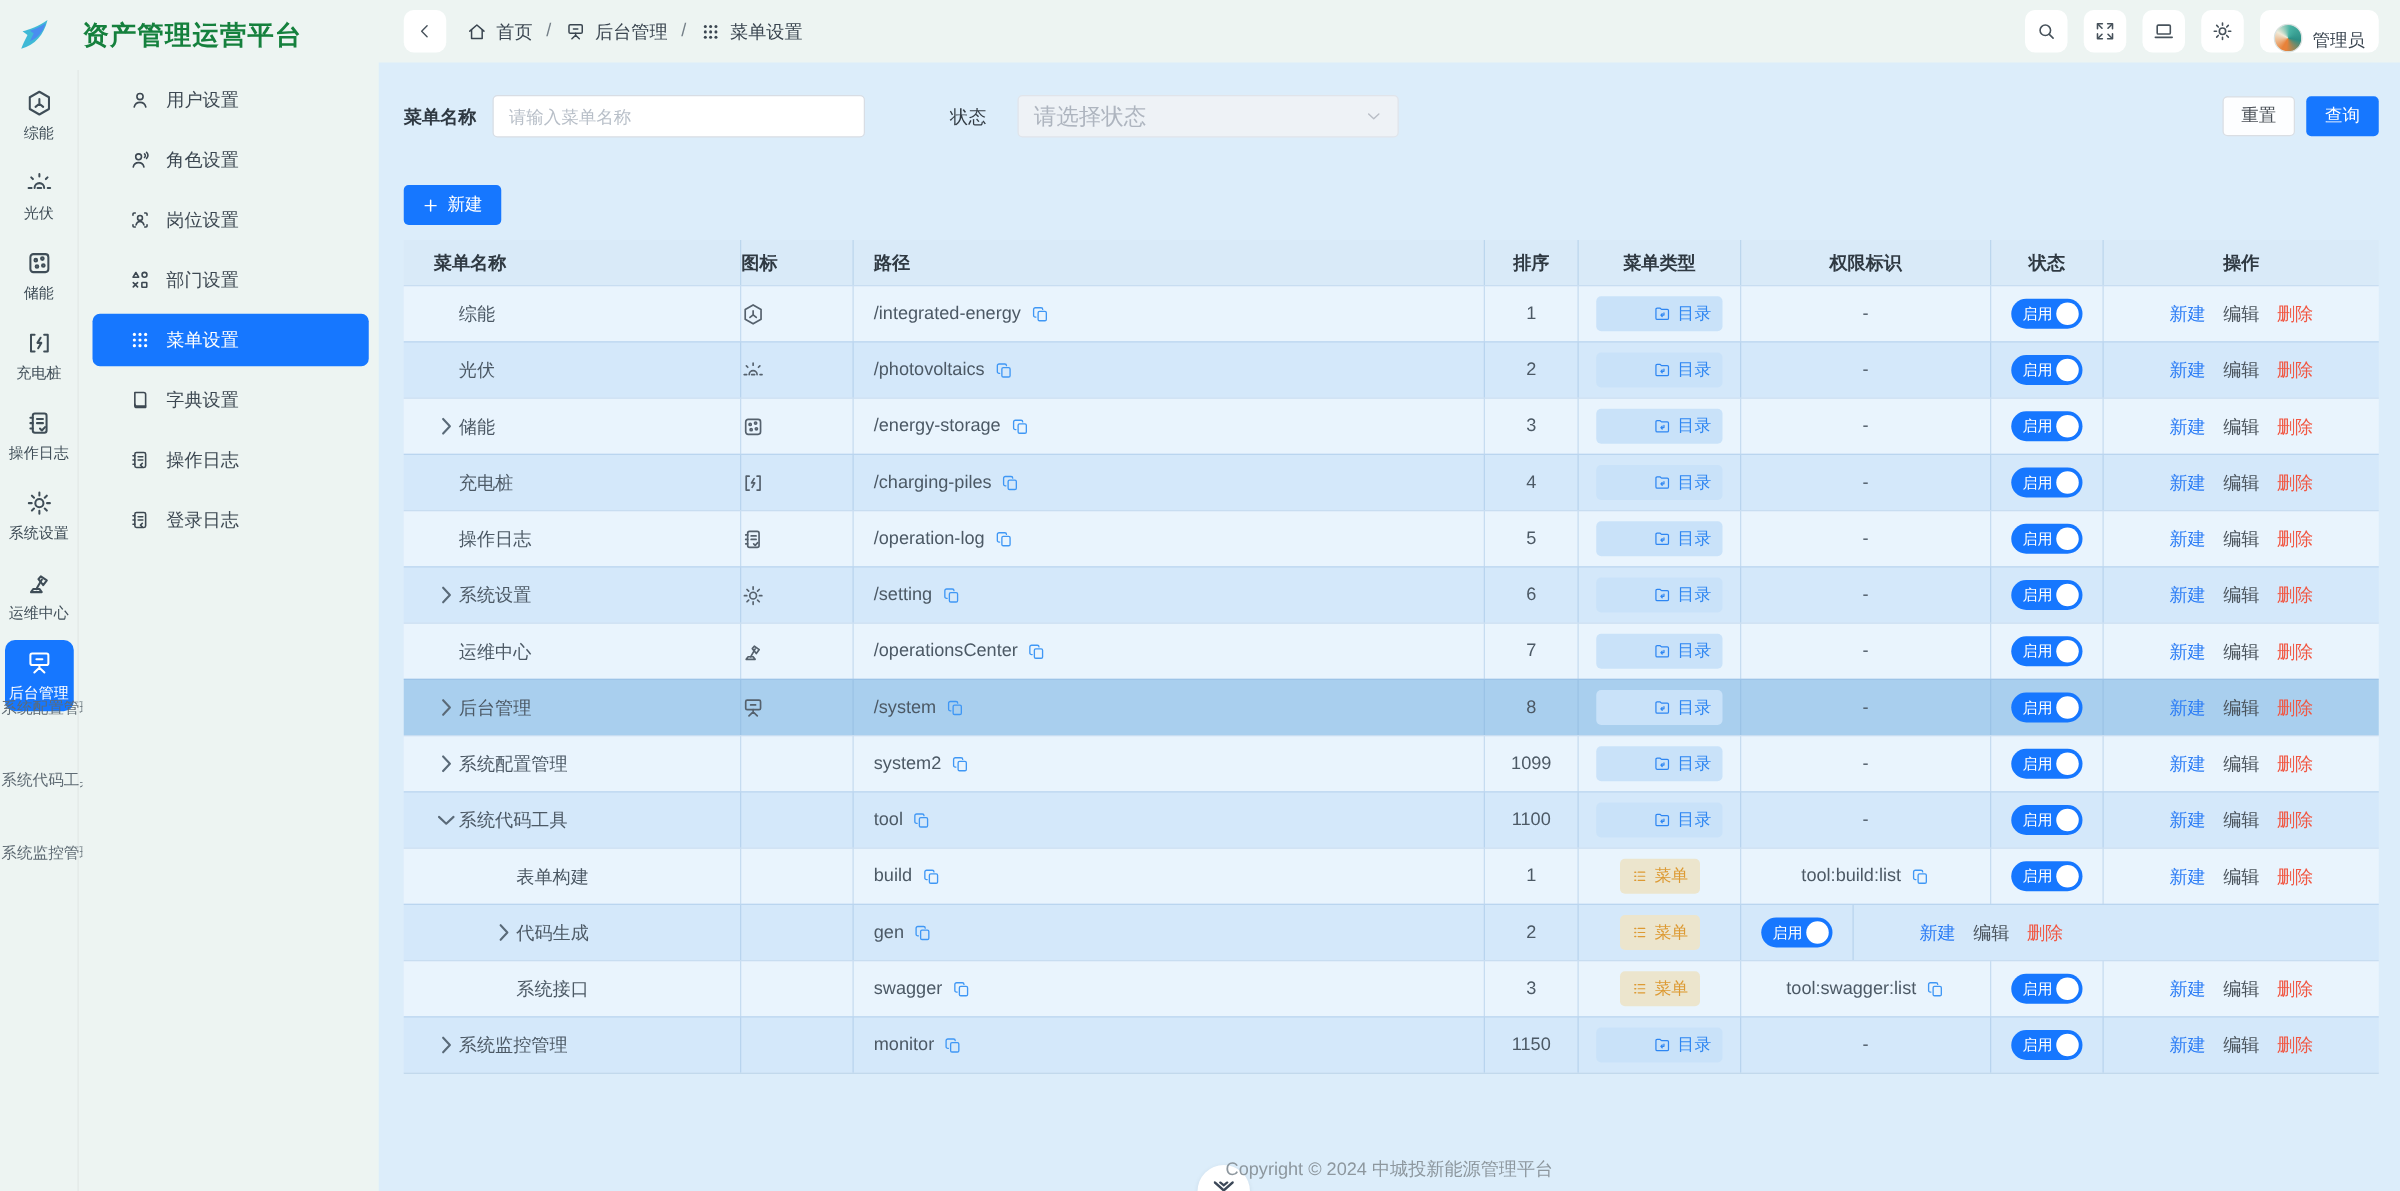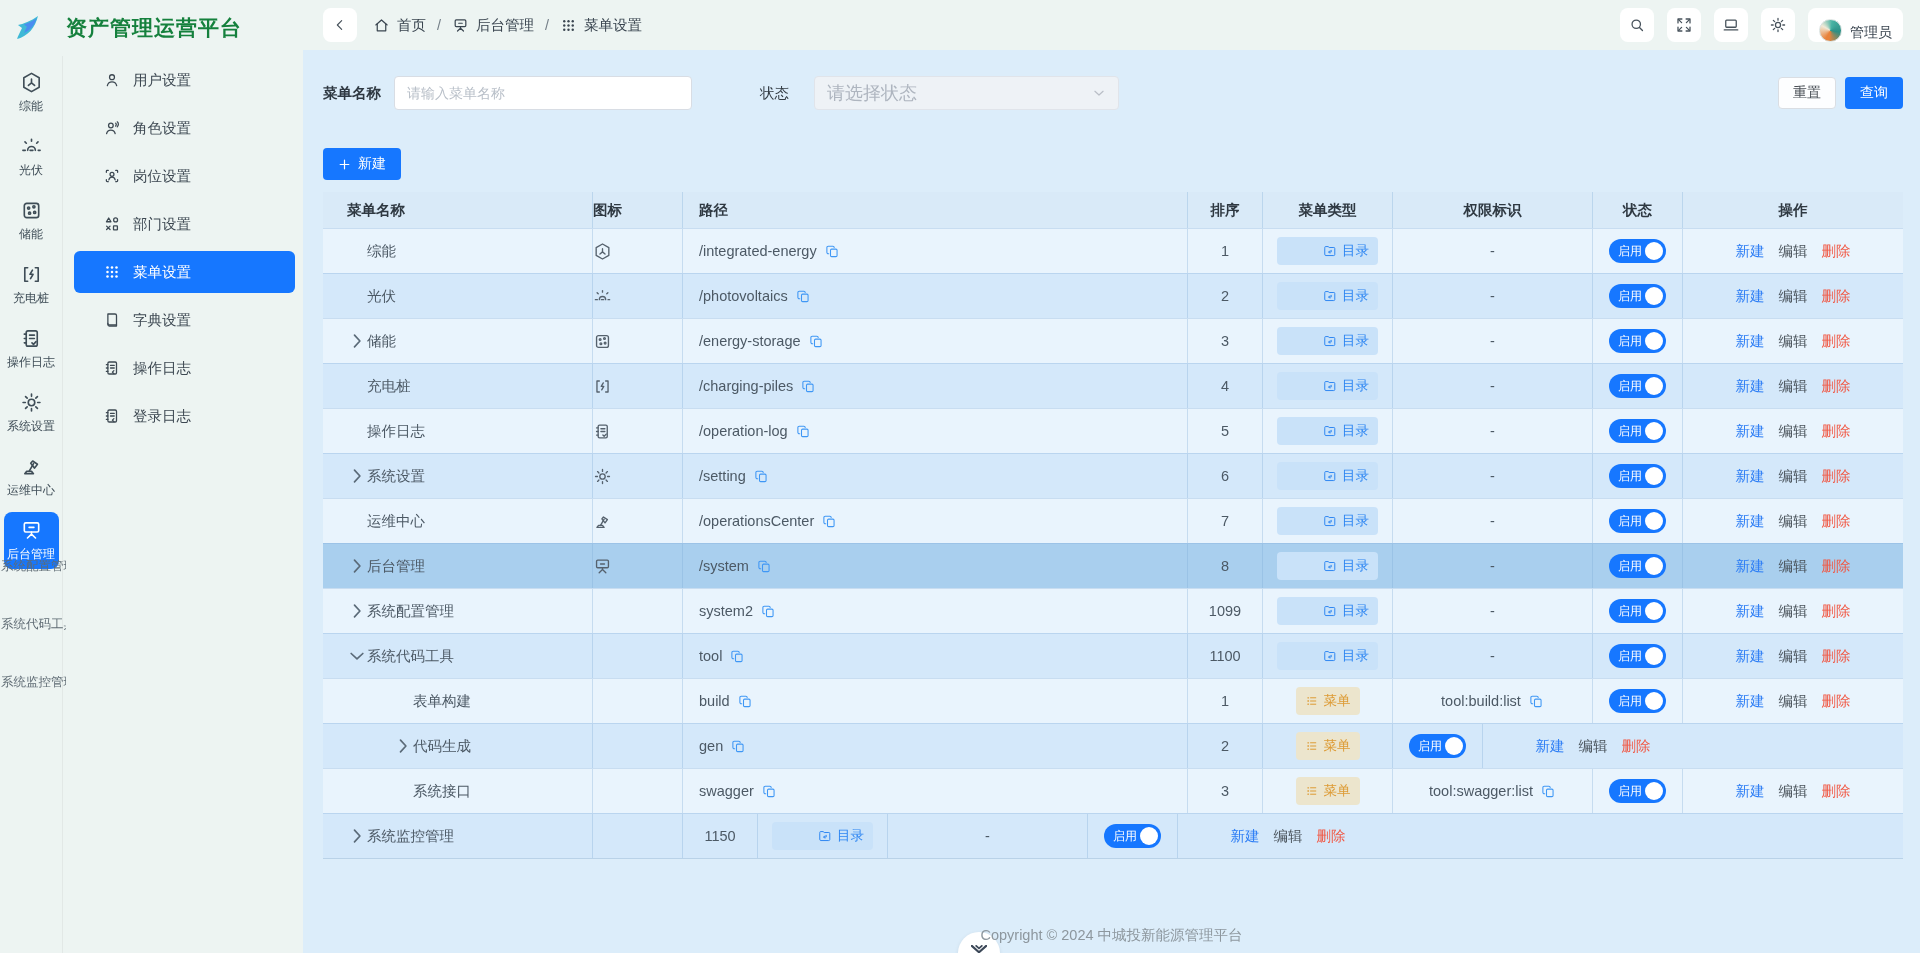--- a/index.html
+++ b/index.html
@@ -993,20 +993,27 @@
           <div class="tr row even">
             <div class="td c-name">
               <span class="arrow">
                 <svg viewBox="0 0 24 24" fill="none" stroke="currentColor" stroke-width="1.7" stroke-linecap="round" stroke-linejoin="round" style="width:100%;height:100%">
                   <path d="M9 5l6.5 7L9 19" stroke-width="2"></path>
                 </svg>
               </span>
               <span class="name-txt">系统监控管理</span>
             </div>
             <div class="td c-icon"></div>
+            <div class="td c-path">
+              <span class="path-txt">monitor</span>
+              <span class="copy"><svg viewBox="0 0 24 24" fill="none" stroke="currentColor" stroke-width="1.7" stroke-linecap="round" stroke-linejoin="round" style="width:100%;height:100%">
+                  <rect x="8.8" y="8.2" width="10.5" height="12" rx="1.8"></rect>
+                  <path d="M6 15.5H5.2A2.2 2.2 0 0 1 3 13.3V5.7a2.2 2.2 0 0 1 2.2-2.2h7.3a2.2 2.2 0 0 1 2.2 2.2"></path>
+                </svg></span>
+            </div>
             <div class="td c-sort">
               <span class="sort-txt">1150</span>
             </div>
             <div class="td c-type">
               <span class="badge dir">
                 <span class="bic"><svg viewBox="0 0 24 24" fill="none" stroke="currentColor" stroke-width="1.7" stroke-linecap="round" stroke-linejoin="round" style="width:100%;height:100%">
                     <path d="M3 7.5V6a1.6 1.6 0 0 1 1.6-1.6h4.2L10.6 6h8A1.6 1.6 0 0 1 20.2 7.6V18a1.8 1.8 0 0 1-1.8 1.8H4.8A1.8 1.8 0 0 1 3 18z"></path>
                     <path d="M14 10.8v3h-4M11.6 11.8l-1.8 2 1.8 2"></path>
                   </svg></span>
                 <span>目录</span>

